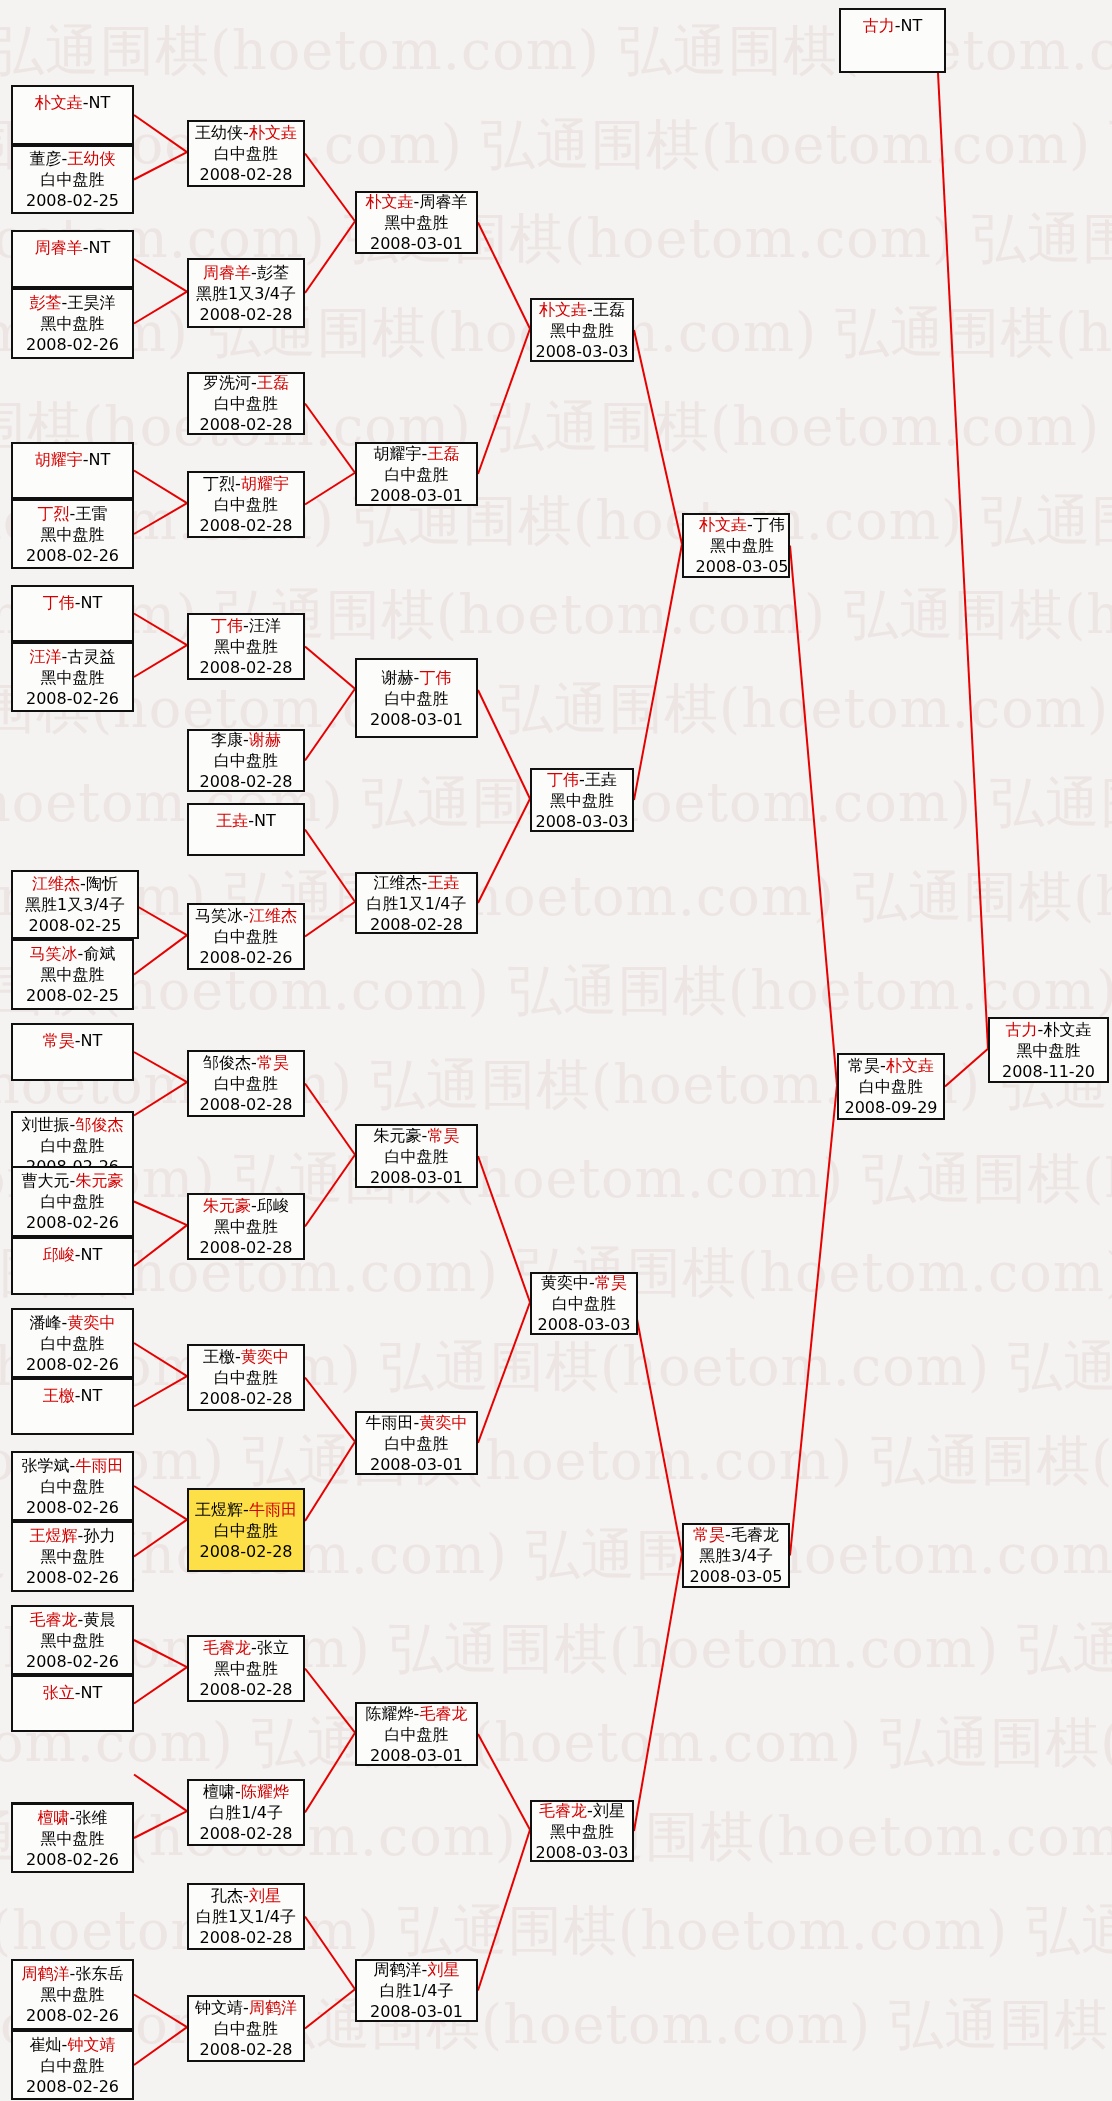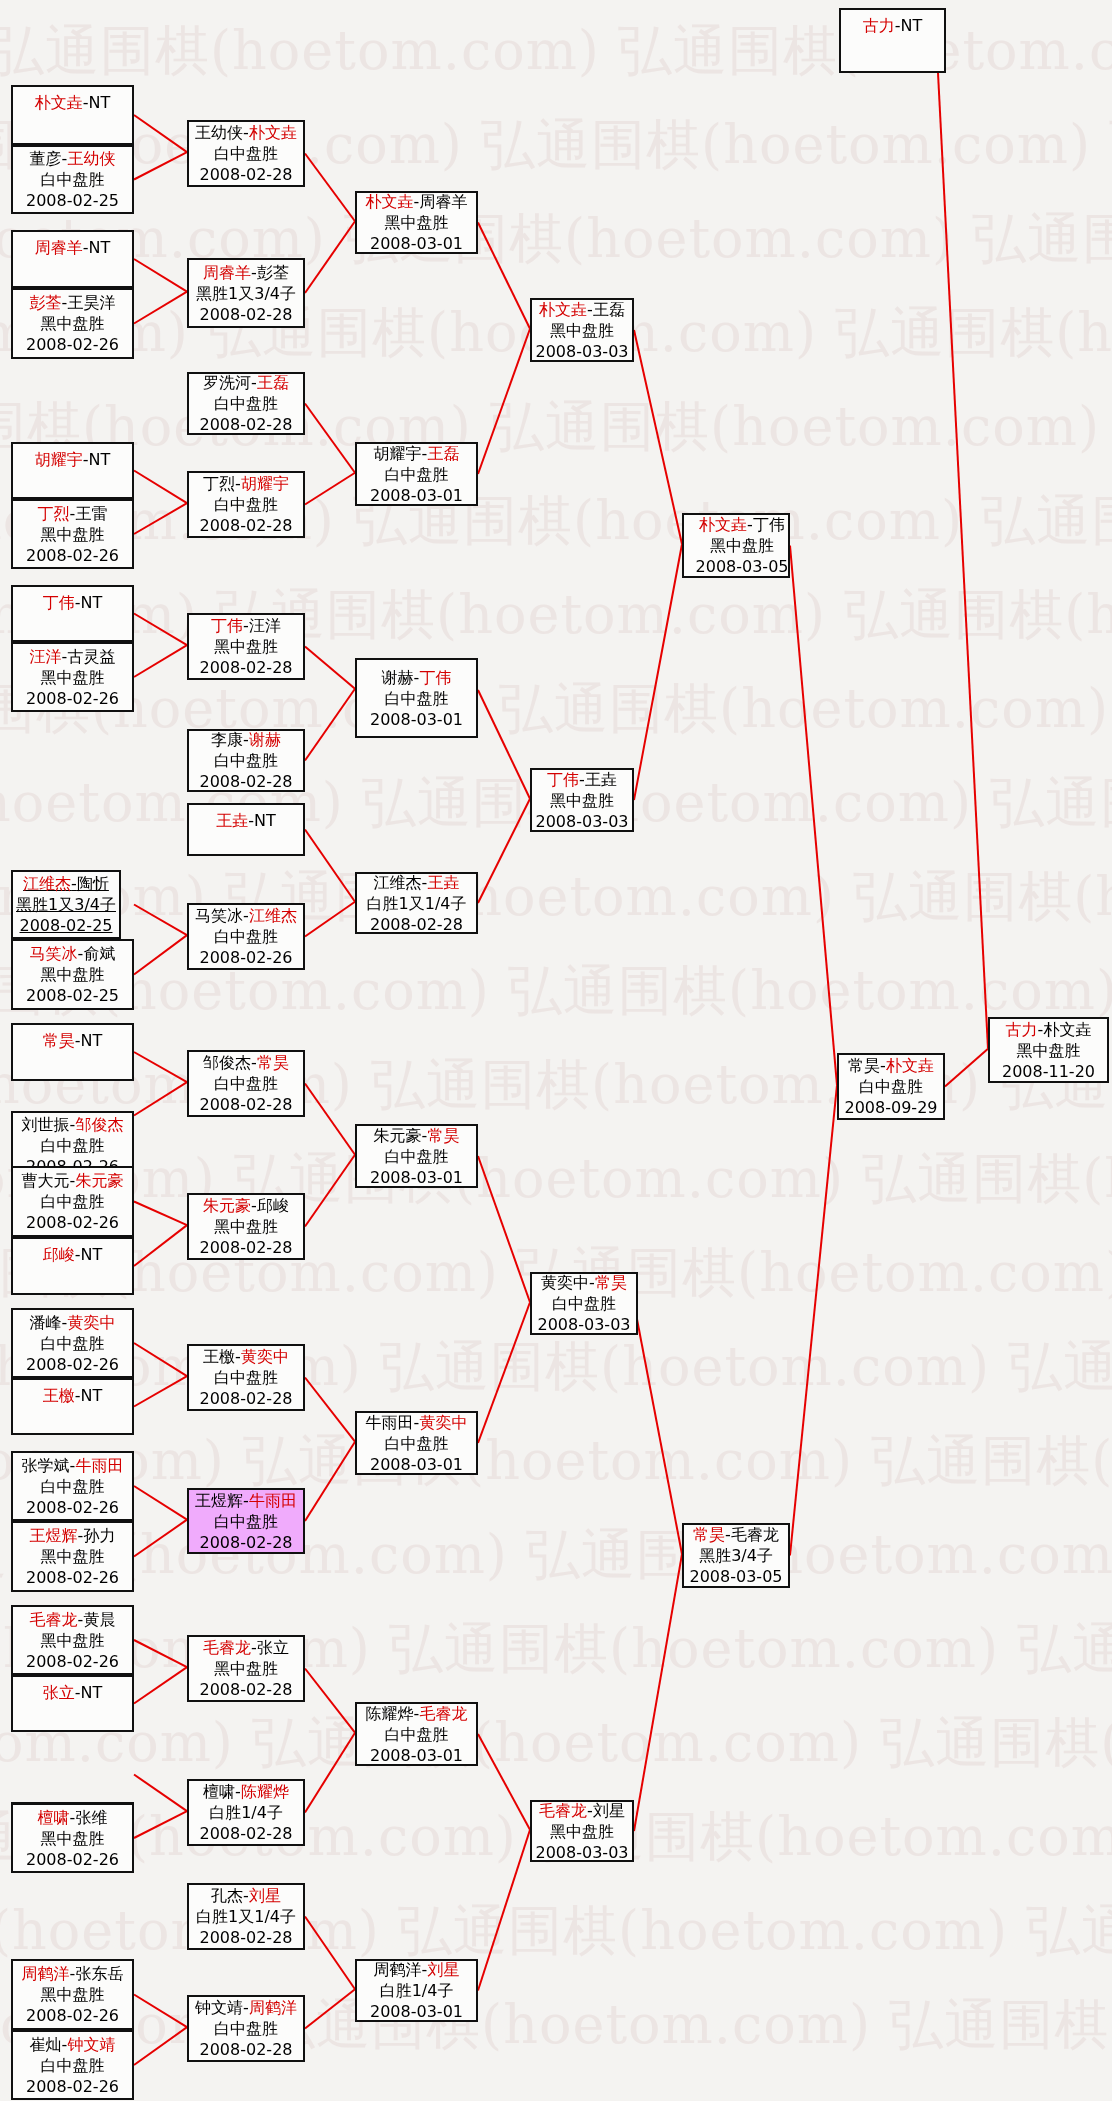--- a/index.html
+++ b/index.html
@@ -141,21 +141,21 @@
         <div class="date">2008-02-26</div>
       </div>
       <div class="box nt" style="left: 11px; top: 585px; width: 123px; height: 57px; border-color: rgb(16, 16, 16); background: rgb(252, 252, 251);">
         <div><span class="w">丁伟</span><span>-</span><span>NT</span></div>
       </div>
       <div class="box" style="left: 11px; top: 642px; width: 123px; height: 70px; border-color: rgb(16, 16, 16); background: rgb(252, 252, 251);">
         <div><span class="w">汪洋</span><span>-</span><span>古灵益</span></div>
         <div class="res">黑中盘胜</div>
         <div class="date">2008-02-26</div>
       </div>
-      <div class="box" style="left: 11px; top: 870px; width: 110px; height: 69px; border-color: rgb(16, 16, 16); background: rgb(252, 252, 251); text-decoration: underline;">
+      <div class="box" style="left: 11px; top: 870px; width: 128px; height: 69px; border-color: rgb(16, 16, 16); background: rgb(252, 252, 251);">
         <div><span class="w">江维杰</span><span>-</span><span>陶忻</span></div>
         <div class="res">黑胜1又3/4子</div>
         <div class="date">2008-02-25</div>
       </div>
       <div class="box" style="left: 11px; top: 939px; width: 123px; height: 71px; border-color: rgb(16, 16, 16); background: rgb(252, 252, 251);">
         <div><span class="w">马笑冰</span><span>-</span><span>俞斌</span></div>
         <div class="res">黑中盘胜</div>
         <div class="date">2008-02-25</div>
       </div>
       <div class="box nt" style="left: 11px; top: 1023px; width: 123px; height: 58px; border-color: rgb(16, 16, 16); background: rgb(252, 252, 251);">
@@ -264,21 +264,21 @@
       <div class="box" style="left: 187px; top: 1193px; width: 118px; height: 67px; border-color: rgb(16, 16, 16); background: rgb(252, 252, 251);">
         <div><span class="w">朱元豪</span><span>-</span><span>邱峻</span></div>
         <div class="res">黑中盘胜</div>
         <div class="date">2008-02-28</div>
       </div>
       <div class="box" style="left: 187px; top: 1344px; width: 118px; height: 67px; border-color: rgb(16, 16, 16); background: rgb(252, 252, 251);">
         <div><span>王檄</span><span>-</span><span class="w">黄奕中</span></div>
         <div class="res">白中盘胜</div>
         <div class="date">2008-02-28</div>
       </div>
-      <div class="box" style="left: 187px; top: 1488px; width: 118px; height: 66px; border-color: rgb(16, 16, 16); background: #f0abfc; justify-content: center;">
+      <div class="box" style="left: 187px; top: 1488px; width: 118px; height: 84px; border-color: rgb(16, 16, 16); background: #fde047; justify-content: center;">
         <div><span>王煜辉</span><span>-</span><span class="w">牛雨田</span></div>
         <div class="res">白中盘胜</div>
         <div class="date">2008-02-28</div>
       </div>
       <div class="box" style="left: 187px; top: 1635px; width: 118px; height: 67px; border-color: rgb(16, 16, 16); background: rgb(252, 252, 251);">
         <div><span class="w">毛睿龙</span><span>-</span><span>张立</span></div>
         <div class="res">黑中盘胜</div>
         <div class="date">2008-02-28</div>
       </div>
       <div class="box" style="left: 187px; top: 1779px; width: 118px; height: 67px; border-color: rgb(16, 16, 16); background: rgb(252, 252, 251);">

